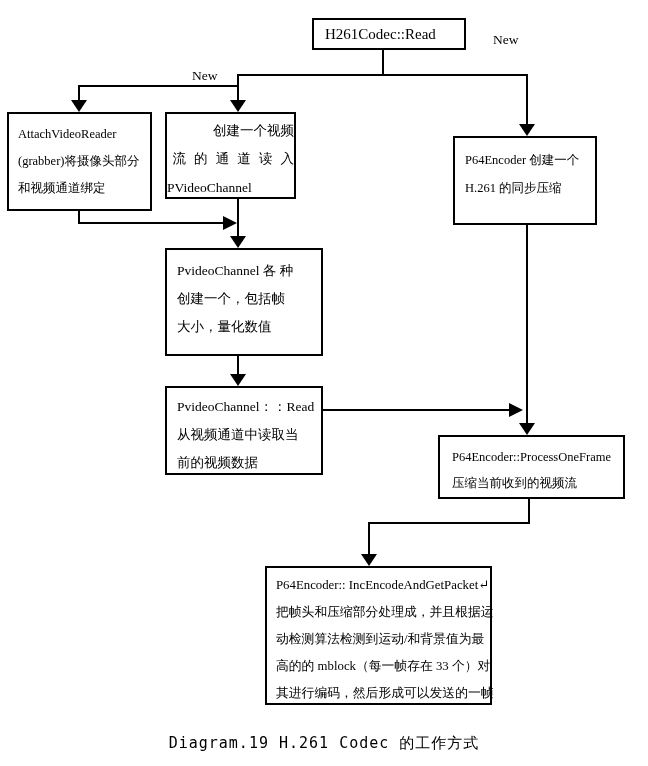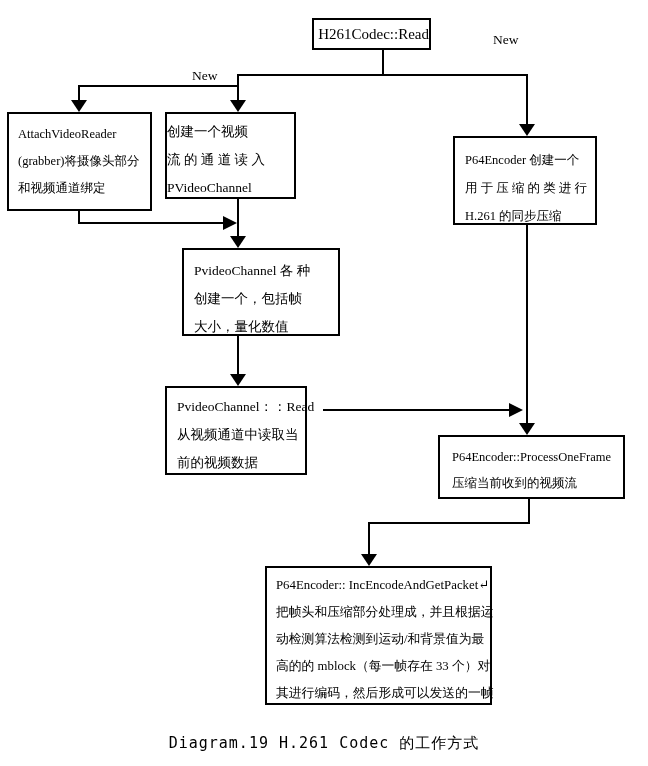--- a/index.html
+++ b/index.html
@@ -17,38 +17,38 @@
   .h { position:absolute; height:2px; background:#000000; }
   .ad { position:absolute; width:0; height:0;
         border-left:8px solid transparent; border-right:8px solid transparent;
         border-top:12px solid #000000; }
   .ar { position:absolute; width:0; height:0;
         border-top:7px solid transparent; border-bottom:7px solid transparent;
         border-left:14px solid #000000; }
   .edge-label { position:absolute; font-size:13.5px; }
 
   
-  .nA { left:312px; top:18px; width:119px; height:32px;
-        display:flex; align-items:center; padding-left:11px; font-size:15px;justify-content:flex-end; }
+  .nA { left:312px; top:18px; width:154px; height:32px;
+        display:flex; align-items:center; padding-left:11px; font-size:15px; }
   
   .nB { left:7px; top:112px; width:145px; height:99px;
         padding:7px 0 0 9px; font-size:12.5px; line-height:27px; }
   
   .nC { left:165px; top:112px; width:131px; height:87px;
         padding-top:4px; font-size:13.5px; line-height:28px; }
-  .nC .c0, .nC .c1 { text-align:left; }
+  .nC .c0, .nC .c1 { text-align:right;font-family:Liberation Mono, monospace; }
   .nC .c2 { padding-left:0; }
   
   .nD { left:453px; top:136px; width:144px; height:89px;
         padding:8px 0 0 10px; font-size:12.5px; line-height:28px; }
   
-  .nE { left:182px; top:248px; width:158px; height:88px;
+  .nE { left:165px; top:248px; width:158px; height:108px;
         padding:7px 16px 0 10px; font-size:13.5px; line-height:28px; }
   
-  .nF { left:165px; top:386px; width:142px; height:89px;
+  .nF { left:165px; top:386px; width:158px; height:89px;
         padding:5px 0 0 10px; font-size:13.5px; line-height:28px; }
   
   .nG { left:438px; top:435px; width:187px; height:64px;
         padding:7px 0 0 12px; font-size:12.5px; line-height:26px; }
   
   .nH { left:265px; top:566px; width:227px; height:139px;
         padding:4px 8px 0 9px; font-size:12.8px; line-height:27px; }
 
   .caption {
     position:absolute; left:0; top:734px; width:648px; text-align:center;
@@ -101,21 +101,20 @@
   </div>
 
   <div class="node nC">
     <div class="t c0">创建一个视频</div>
     <div class="t c1">流 的 通 道 读 入</div>
     <div class="t c2">PVideoChannel</div>
   </div>
 
   <div class="node nD">
     <div class="t">P64Encoder 创建一个</div>
-    <div class="t">用 于 压 缩 的 类 进 行</div>
     <div class="t">H.261 的同步压缩</div>
   </div>
 
   <div class="node nE">
     <div class="t">PvideoChannel 各 种</div>
     <div class="t">创建一个，包括帧</div>
     <div class="t">大小，量化数值</div>
   </div>
 
   <div class="node nF">

